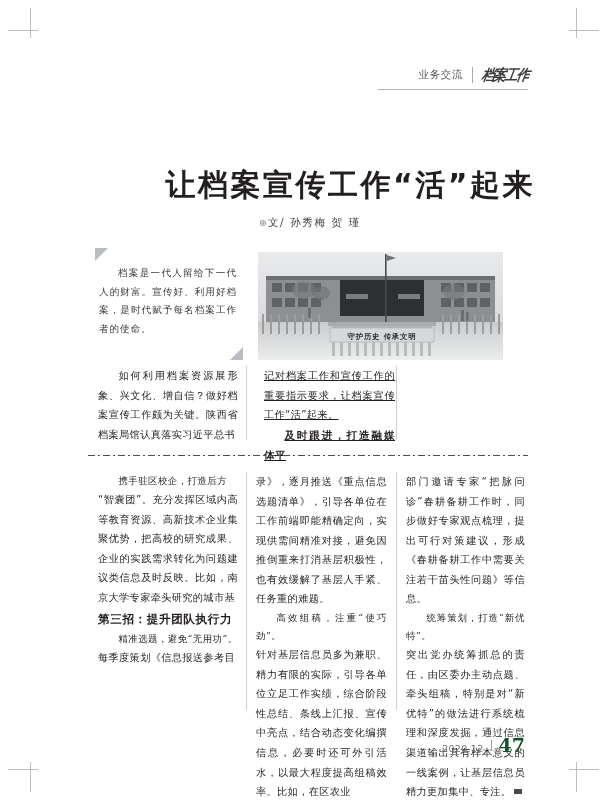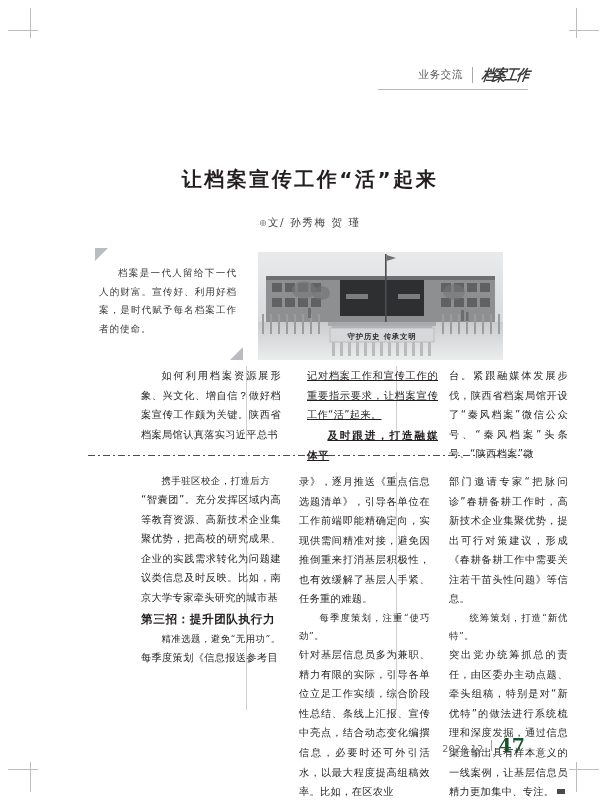--- a/index.html
+++ b/index.html
@@ -95,22 +95,22 @@
     height: 1px;
     background: #b8b8b8;
   }
 
   
   .headline {
     position: absolute;
     left: 85px;
     top: 168px;
     width: 450px;
-    text-align: center;
-    font-size: 20px;
+    text-align: right;
+    font-size: 30px;
     font-weight: bold;
     letter-spacing: 2.5px;
     color: #231f20;
     line-height: 1.15;
     white-space: nowrap;
   }
   .byline {
     position: absolute;
     left: 85px;
     top: 216px;
@@ -189,21 +189,20 @@
   }
 
   
   .col {
     position: absolute;
     font-size: 10.2px;
     line-height: 1.92;
     letter-spacing: 0.35px;
     text-align: justify;
     color: #231f20;
-    margin-left: 43px;
   }
   .col p {
     margin: 0;
   }
   .col p.indent { text-indent: 20.4px; }
   .subhead {
     font-weight: bold;
     font-size: 10.6px;
     letter-spacing: 0.5px;
   }
@@ -405,45 +404,42 @@
 
   <div class="col" style="left:98px; top:366px; width:140px;">
     <p class="indent">如何利用档案资源展形象、兴文化、增自信？做好档案宣传工作颇为关键。陕西省档案局馆认真落实习近平总书</p>
   </div>
 
   <div class="col" style="left:264px; top:366px; width:131px;text-decoration:underline;">
     <p>记对档案工作和宣传工作的重要指示要求，让档案宣传工作“活”起来。</p>
     <p class="subhead indent">及时跟进，打造融媒体平</p>
   </div>
 
-  <div class="col" style="left:406px; top:366px; width:119px;">
-    <p>台。紧跟融媒体发展步伐，陕西省档案局馆开设了“秦风档案”微信公众号、“秦风档案”头条号、“陕西档案”微</p>
-  </div>
 
   <div class="rule-dashdot" style="left:88px; top:455px; width:440px;"></div>
 
   <div class="rule-vert" style="left:246px; top:472px; height:238px;"></div>
   <div class="rule-vert" style="left:396px; top:472px; height:238px;"></div>
 
   <div class="col" style="left:98px; top:472px; width:140px;">
     <p class="kicker indent">携手驻区校企，打造后方</p>
     <p>“智囊团”。充分发挥区域内高等教育资源、高新技术企业集聚优势，把高校的研究成果、企业的实践需求转化为问题建议类信息及时反映。比如，南京大学专家牵头研究的城市基</p>
     <p class="section-head">第三招：提升团队执行力</p>
     <p class="kicker indent">精准选题，避免“无用功”。</p>
     <p>每季度策划《信息报送参考目</p>
   </div>
 
   <div class="col" style="left:256px; top:472px; width:131px;">
     <p>录》，逐月推送《重点信息选题清单》，引导各单位在工作前端即能精确定向，实现供需间精准对接，避免因推倒重来打消基层积极性，也有效缓解了基层人手紧、任务重的难题。</p>
-    <p class="kicker indent">每季度策划，注重“使巧劲”。</p>
+    <p class="kicker indent">高效组稿，注重“使巧劲”。</p>
     <p>针对基层信息员多为兼职、精力有限的实际，引导各单位立足工作实绩，综合阶段性总结、条线上汇报、宣传中亮点，结合动态变化编撰信息，必要时还可外引活水，以最大程度提高组稿效率。比如，在区农业</p>
   </div>
 
   <div class="col" style="left:406px; top:472px; width:119px;">
-    <p>部门邀请专家“把脉问诊”春耕备耕工作时，高新技术企业集聚优势，提出可行对策建议，形成《春耕备耕工作中需要关注若干苗头性问题》等信息。</p>
+    <p>部门邀请专家“把脉问诊”春耕备耕工作时，同步做好专家观点梳理，提出可行对策建议，形成《春耕备耕工作中需要关注若干苗头性问题》等信息。</p>
     <p class="kicker indent">统筹策划，打造“新优特”。</p>
     <p><span>突出党办统筹抓总的责任，由区委办主动点题、牵头组稿，特别是对“新优特”的做法进行系统梳理和深度发掘，通过信息渠道输出具有样本意义的一线案例，让基层信息员精力更加集中、专注。</span><span class="endmark"></span></p>
 
   </div>
 
   <div class="folio">
     <span class="folio-date">2020.12</span>
     <span class="folio-bar"></span>
     <span class="folio-num">47</span>
   </div>

